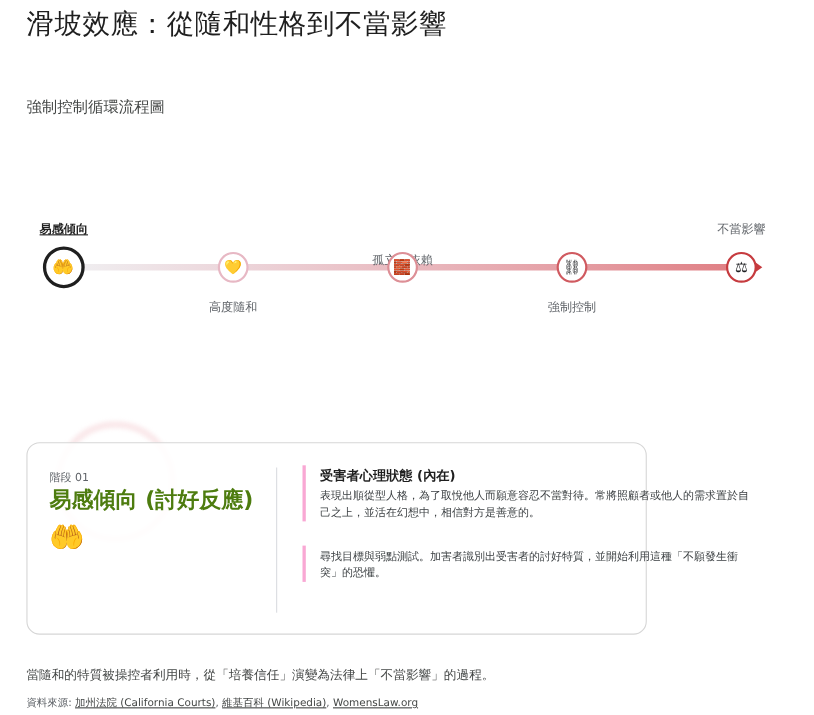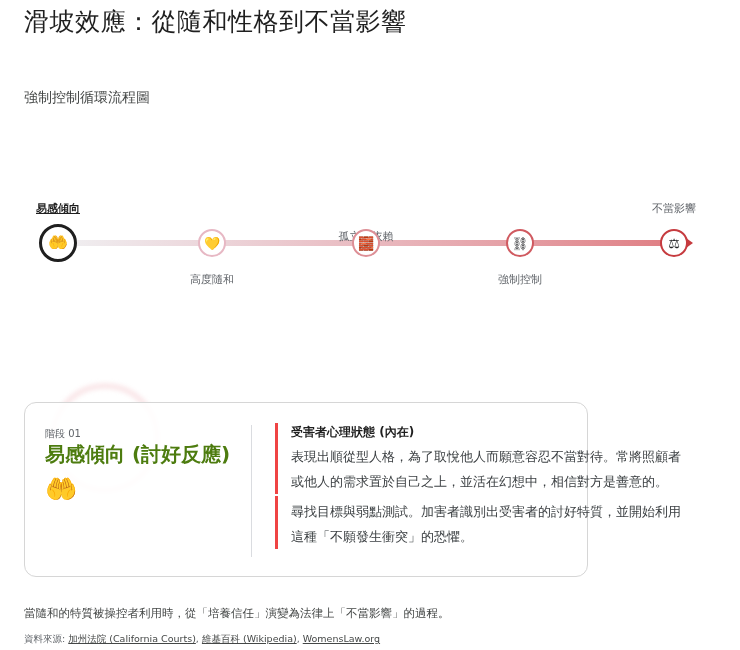--- a/index.html
+++ b/index.html
@@ -32,25 +32,25 @@
       border: 6px solid rgba(240, 190, 195, 0.35); filter: blur(2px); }
 
     .card { position: absolute; left: 24px; top: 402px; width: 564px; height: 175px; border: 1px solid #d6d6d6;
       border-radius: 12px; background: rgba(255,255,255,0.88); }
     .card-left { position: absolute; left: 20px; top: 24px; width: 210px; }
     .stage-num { font-size: 10px; color: #5f6368; }
     .stage-title { margin-top: 0; font-size: 20px; font-weight: 700; color: #4d7c0f; }
     .stage-emoji { margin-top: 8px; font-size: 26px; line-height: 1; }
     .divider { position: absolute; left: 226px; top: 22px; width: 1px; height: 132px; background: #dadce0; }
 
-    .section { position: absolute; left: 250px; width: 410px; border-left: 3px solid #ef4444; padding-left: 13px; }
+    .section { position: absolute; left: 250px; width: 410px; border-left: 3px solid #f9a8d4; padding-left: 13px; }
     .section.s1 { top: 20px; }
     .section.s2 { top: 93px; }
     .section-title { font-size: 12px; font-weight: 700; color: #1f1f1f; line-height: 18px; }
-    .section-body { margin-top: 3px; font-size: 13px; color: #3c4043; line-height: 25px; }
+    .section-body { margin-top: 3px; font-size: 10px; color: #3c4043; line-height: 15px; }
 
     .footer-note { position: absolute; left: 24px; top: 606px; font-size: 11.5px; color: #444746; }
     .sources { position: absolute; left: 24px; top: 633px; font-size: 9.5px; color: #5f6368; }
     .sources a { color: #444746; text-decoration: underline; }
   </style>
 </head>
 <body>
 
 <h1 class="page-title">滑坡效應：從隨和性格到不當影響</h1>
 <div class="subtitle">強制控制循環流程圖</div>

